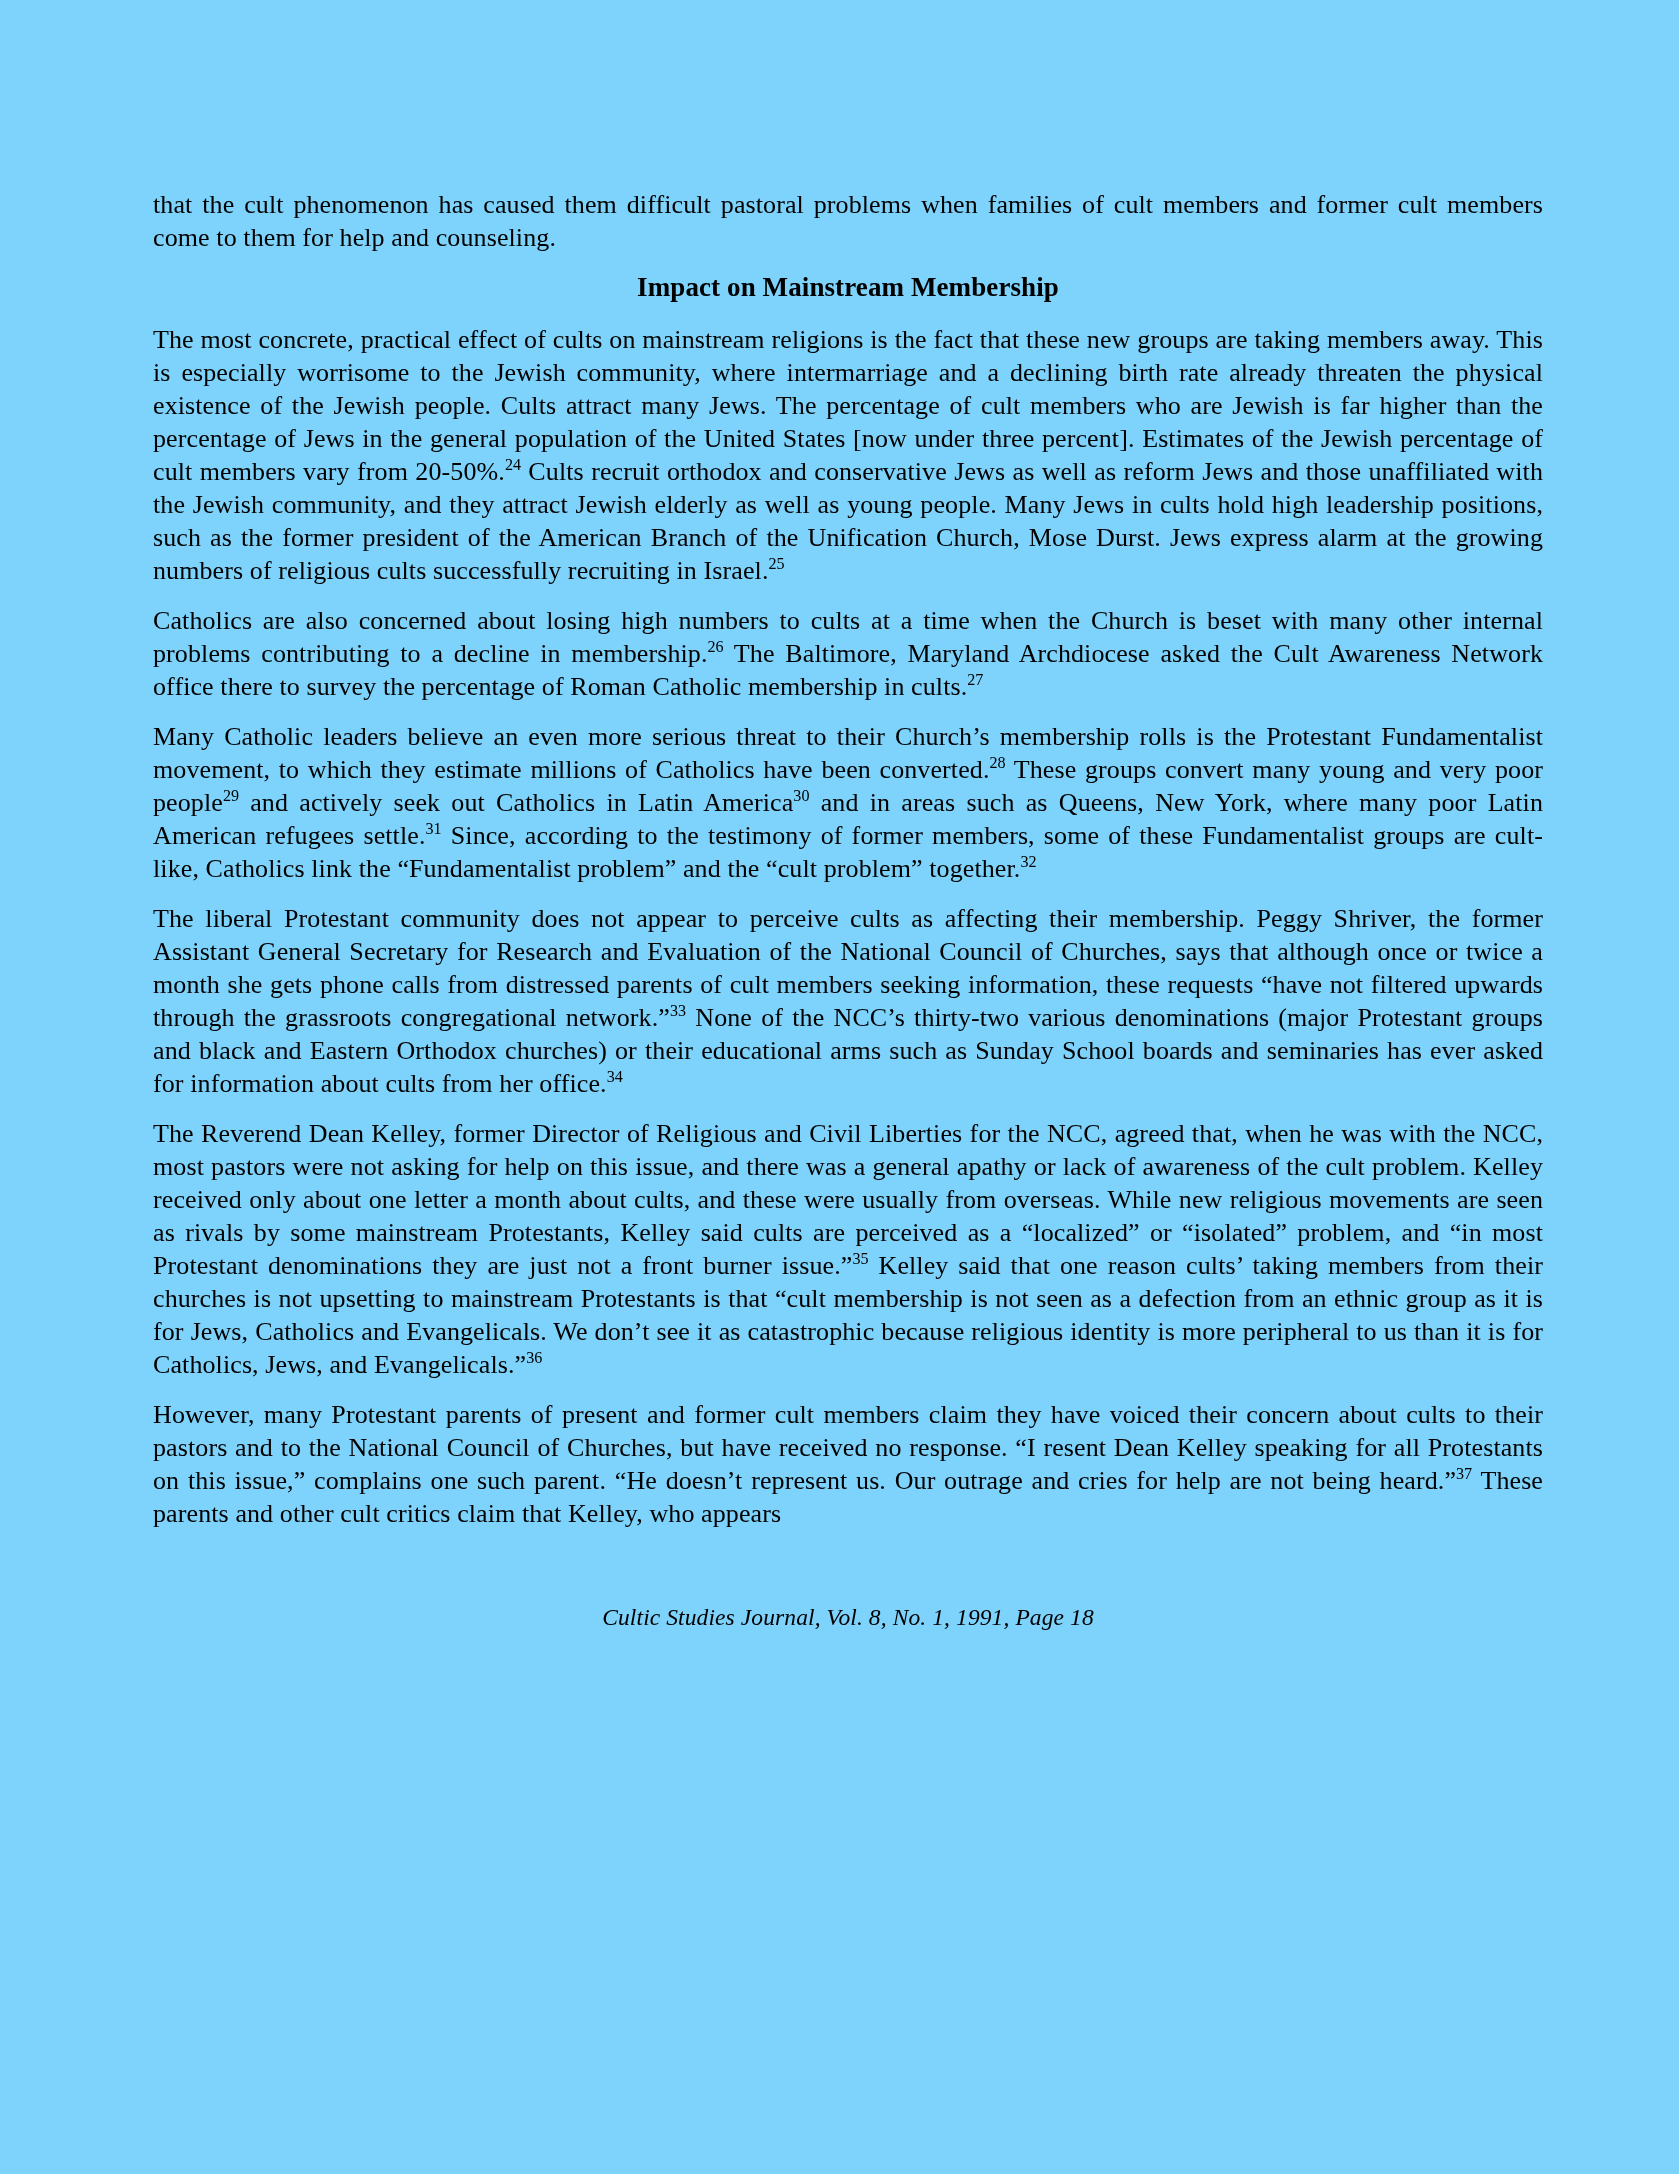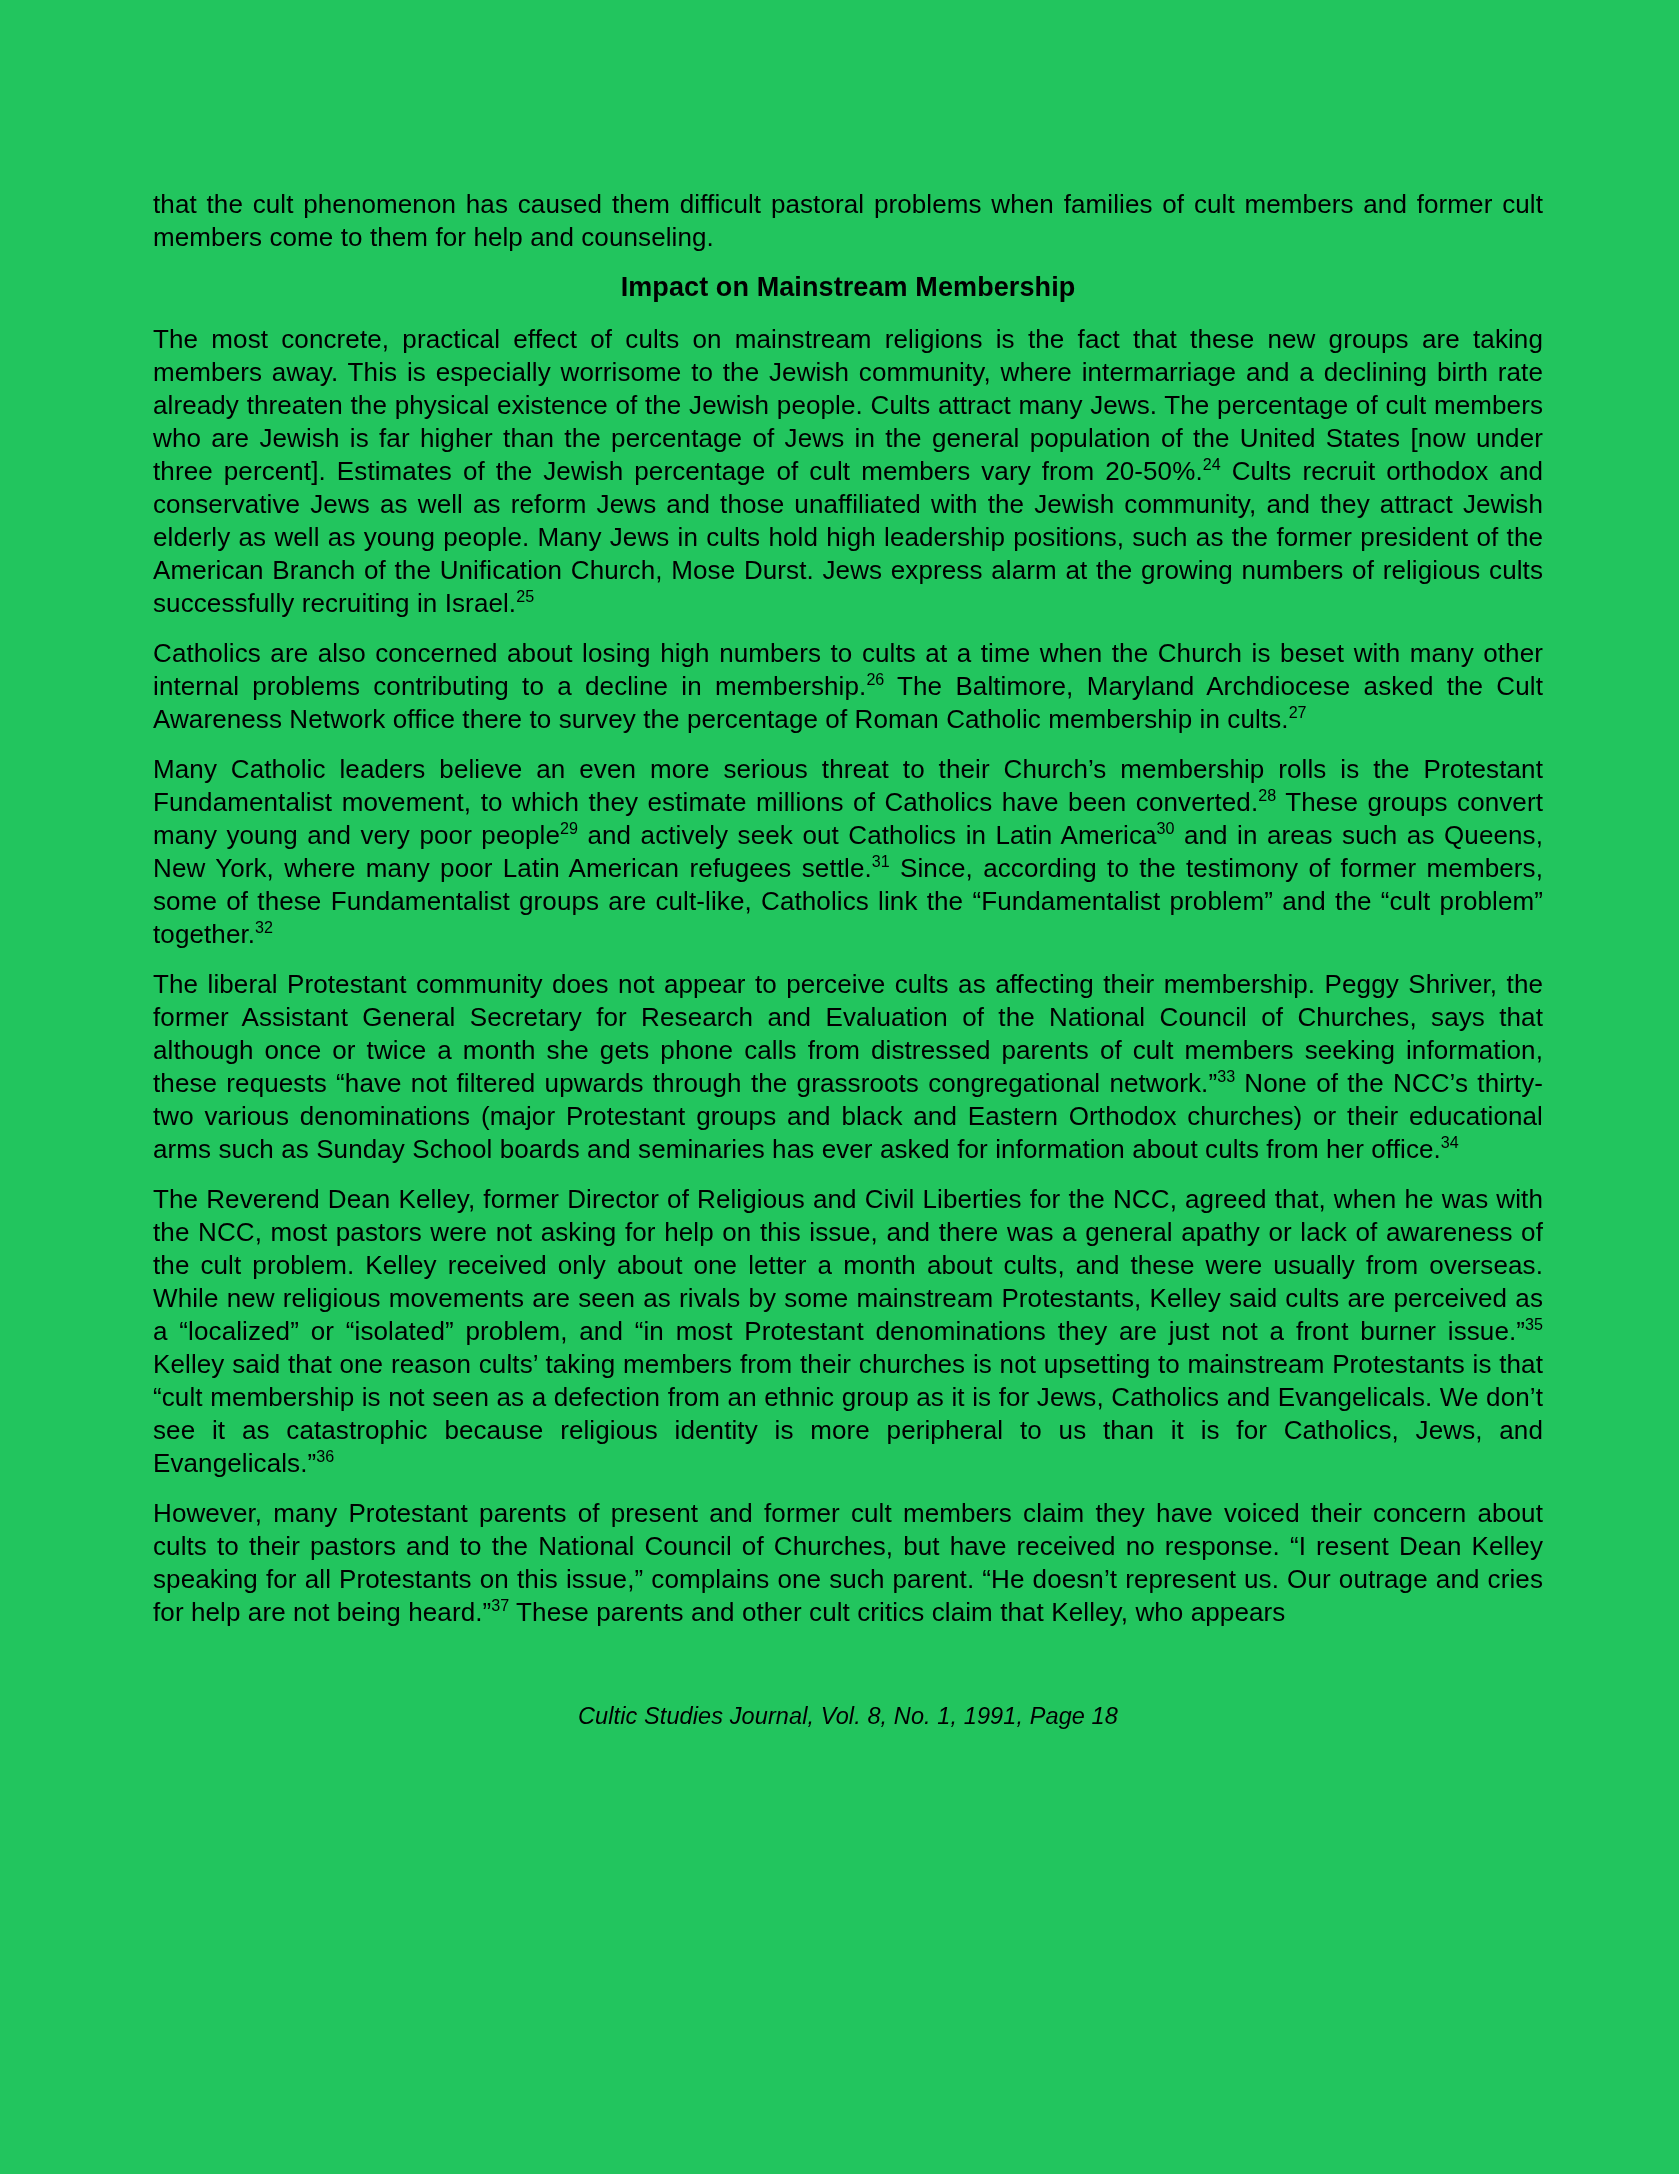--- a/index.html
+++ b/index.html
@@ -5,24 +5,24 @@
   html, body {
     margin: 0;
     padding: 0;
     background: #ffffff;
   }
   .page {
     position: relative;
     width: 1680px;
     height: 2174px;
     box-sizing: border-box;
-    background: #22c55e;
+    background: #7dd3fc;
     color: #000000;
     padding: 188px 137px 0 153px;
-    font-family: Liberation Sans, sans-serif;
+    font-family: Liberation Serif, serif;
     font-size: 26px;
     line-height: 33px;
     letter-spacing: 0.1px;
   }
   .body-text p.para {
     margin: 0 0 17px 0;
     text-align: justify;
   }
   .body-text h2.heading {
     margin: 14px 0 19px 0;

